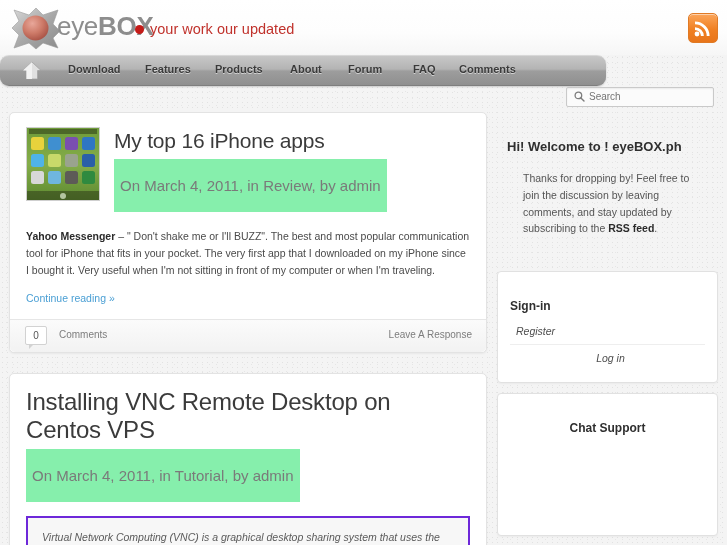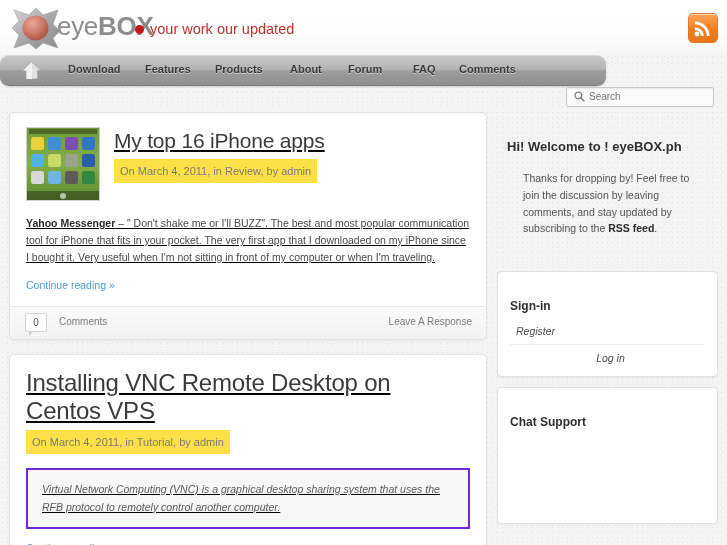--- a/index.html
+++ b/index.html
@@ -140,23 +140,22 @@
   .content {
     position: absolute;
     left: 9px; top: 112px;
     width: 478px;
   }
   .post {
     background: #ffffff;
     border: 1px solid #e3e3e3;
     border-radius: 5px;
     box-shadow: 0 1px 2px rgba(0,0,0,.05);
-    margin-bottom: 14px;
+    margin-bottom: 20px;
     position: relative;
-    text-decoration: underline;
   }
   .post-body { padding: 14px 16px 0 16px; }
 
   .post-head { position: relative; min-height: 72px; }
   .thumb {
     position: absolute;
     left: 0; top: 0;
     width: 72px; height: 72px;
     border: 1px solid #cfcfcf;
     overflow: hidden;
@@ -172,24 +171,24 @@
     font-size: 21px;
     color: #3b3b3b;
     font-weight: normal;
     margin: 0 0 6px 0;
     line-height: 1.15;
     letter-spacing: -0.2px;
   }
   .post-title.wide { font-size: 24px; }
   .post-meta {
     display: inline-block;
-    font-size: 11px;
+    font-size: 15px;
     color: #7a7a7a;
-    background: #fde047;
-    padding: 6px 6px;
+    background: #86efac;
+    padding: 18px 6px;
   }
   .post-text {
     font-size: 10.5px;
     color: #4a4a4a;
     line-height: 1.62;
     margin: 16px 0 0 0;
   }
   .post-text b { color: #2b2b2b; }
   .quote {
     margin: 14px 0 0 0;
@@ -256,21 +255,21 @@
     position: absolute;
     left: 497px; top: 112px;
     width: 221px;
   }
   .widget {
     background: #ffffff;
     border: 1px solid #e1e1e1;
     border-radius: 4px;
     box-shadow: 0 1px 2px rgba(0,0,0,.04);
     margin-bottom: 10px;
-    padding: 10px 12px 5px 12px;
+    padding: 10px 12px 11px 12px;
   }
   .widget.flat {
     background: transparent;
     border: none;
     box-shadow: none;
     padding: 10px 10px 8px 10px;
   }
   .w-title {
     font-size: 12px;
     font-weight: bold;
@@ -287,21 +286,21 @@
   .w-text b { color: #2b2b2b; }
   .w-list { list-style: none; margin: 2px 0 0 0; padding: 0; font-style: italic; }
   .w-list li {
     font-size: 10.5px;
     color: #4e4e4e;
     padding: 7px 0 7px 6px;
     border-bottom: 1px solid #eeeeee;
     cursor: pointer;
   }
   .w-list li:last-child { border-bottom: none; text-align: center; }
-  .chat-widget { height: 120px; }
+  .chat-widget { height: 120px; text-align: center; }
 </style>
 </head>
 <body>
 
 <div id="page"></div>
 
 <div class="header">
 
   <div class="logo-wrap">
     <svg class="logo-mark" viewBox="0 0 56 44">

